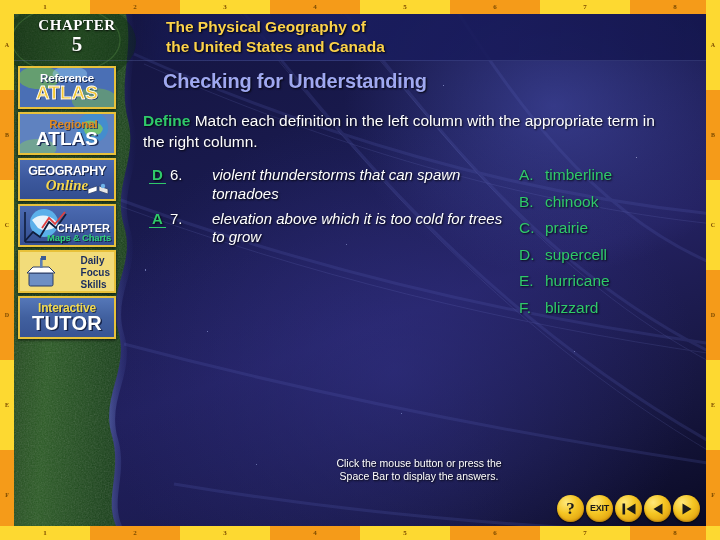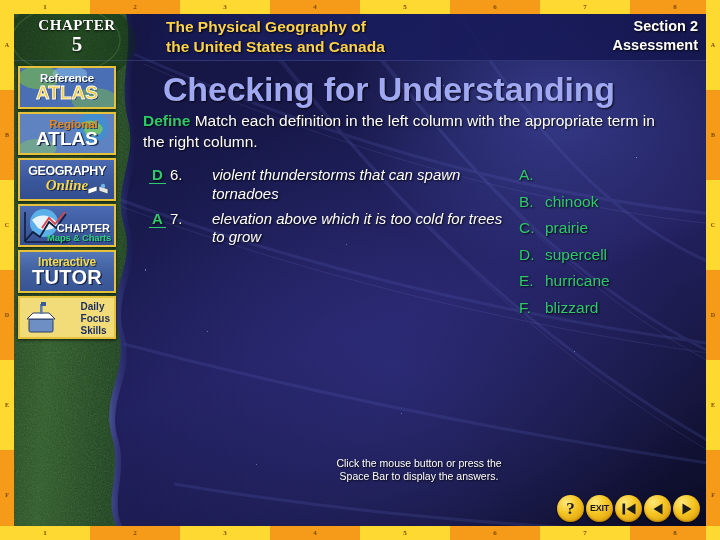--- a/index.html
+++ b/index.html
@@ -307,21 +307,21 @@
   
   .content {
     position: absolute;
     left: 125px; top: 48px;
     width: 560px; height: 440px;
     z-index: 20;
   }
   .slide-title {
     position: absolute;
     left: 24px; top: 8px;
-    font-size: 34px;
+    font-size: 20px;
     font-weight: bold;
     color: #9fa8f0;
     text-shadow: 1px 1px 2px rgba(0,0,0,0.85);
     letter-spacing: -0.2px;
   }
   .define-block {
     position: absolute;
     left: 4px; top: 48px;
     width: 520px;
     font-size: 15.5px;
@@ -505,24 +505,20 @@
 
     <div class="header">
       <div class="chapter-box">
         <div class="chapter-word">CHAPTER</div>
         <div class="chapter-num">5</div>
       </div>
       <div class="book-title">
         <span>The Physical Geography of</span>
         <span class="l2">the United States and Canada</span>
       </div>
-      <div class="section-label">
-        <span>Section 2</span>
-        <span class="l2">Assessment</span>
-      </div>
     </div>
 
     <div class="sidebar">
 
       <div class="side-btn sb-refatlas">
         <svg style="position:absolute;inset:0" viewBox="0 0 98 43" preserveAspectRatio="none">
           <rect width="98" height="43" fill="#4a6fb5"></rect>
           <ellipse cx="20" cy="10" rx="22" ry="12" fill="#6fae5a" opacity="0.75"></ellipse>
           <ellipse cx="78" cy="34" rx="24" ry="13" fill="#6fae5a" opacity="0.6"></ellipse>
           <ellipse cx="52" cy="6" rx="18" ry="8" fill="#8ec6f0" opacity="0.5"></ellipse>
@@ -562,43 +558,43 @@
         <svg class="mc-globe" viewBox="0 0 48 38">
           <circle cx="22" cy="15" r="14" fill="#5bb0ea"></circle>
           <path d="M10 12 q8 -7 18 -3 q9 4 6 10 q-10 6 -18 1 z" fill="#ffffff" opacity="0.85"></path>
           <polyline points="3,33 11,24 18,29 27,14 34,20 44,6" fill="none" stroke="#101d3d" stroke-width="1.8"></polyline>
           <polyline points="20,20 27,10 33,16 43,4" fill="none" stroke="#e04040" stroke-width="1.8"></polyline>
           <line x1="3" y1="4" x2="3" y2="34" stroke="#101d3d" stroke-width="1.6"></line>
           <line x1="3" y1="34" x2="46" y2="34" stroke="#101d3d" stroke-width="1.6"></line>
         </svg>
         <div class="mc-chapter">CHAPTER</div>
         <div class="mc-sub">Maps &amp; Charts</div>
-      </div>
-
-      <div class="side-btn sb-tutor">
-        <div class="sb-inner">
-          <div class="t1">Interactive</div>
-          <div class="t2">TUTOR</div>
-        </div>
       </div>
 
       <div class="side-btn sb-dailyfocus">
         <svg class="df-proj" viewBox="0 0 42 36">
           <rect x="6" y="18" width="24" height="13" rx="1.5" fill="#6e8fc4" stroke="#2a3c66" stroke-width="1"></rect>
           <path d="M4 18 L32 18 L26 12 L10 12 Z" fill="#ffffff" stroke="#2a3c66" stroke-width="1"></path>
           <rect x="17" y="3" width="2.6" height="10" fill="#5e7fb4"></rect>
           <rect x="18" y="1" width="5" height="4" fill="#3b5b96"></rect>
         </svg>
         <div class="df-text">
           <div>Daily</div>
           <div>Focus</div>
           <div>Skills</div>
         </div>
       </div>
 
+      <div class="side-btn sb-tutor">
+        <div class="sb-inner">
+          <div class="t1">Interactive</div>
+          <div class="t2">TUTOR</div>
+        </div>
+      </div>
+
     </div>
 
     <div class="content">
 
       <div class="slide-title">Checking for Understanding</div>
 
       <div class="define-block">
         <span class="define-word">Define</span>
         <span>Match each definition in the left column with the appropriate term in the right column.</span>
       </div>
@@ -614,20 +610,21 @@
           <div class="q-item">
             <span class="q-answer">A</span>
             <span class="q-num">7.</span>
             <span class="q-text">elevation above which it is too cold for trees to grow</span>
           </div>
         </div>
 
         <div class="a-col">
           <div class="a-item">
             <span class="a-letter">A.</span>
+            <span class="a-term">timberline</span>
           </div>
           <div class="a-item">
             <span class="a-letter">B.</span>
             <span class="a-term">chinook</span>
           </div>
           <div class="a-item">
             <span class="a-letter">C.</span>
             <span class="a-term">prairie</span>
           </div>
           <div class="a-item">

